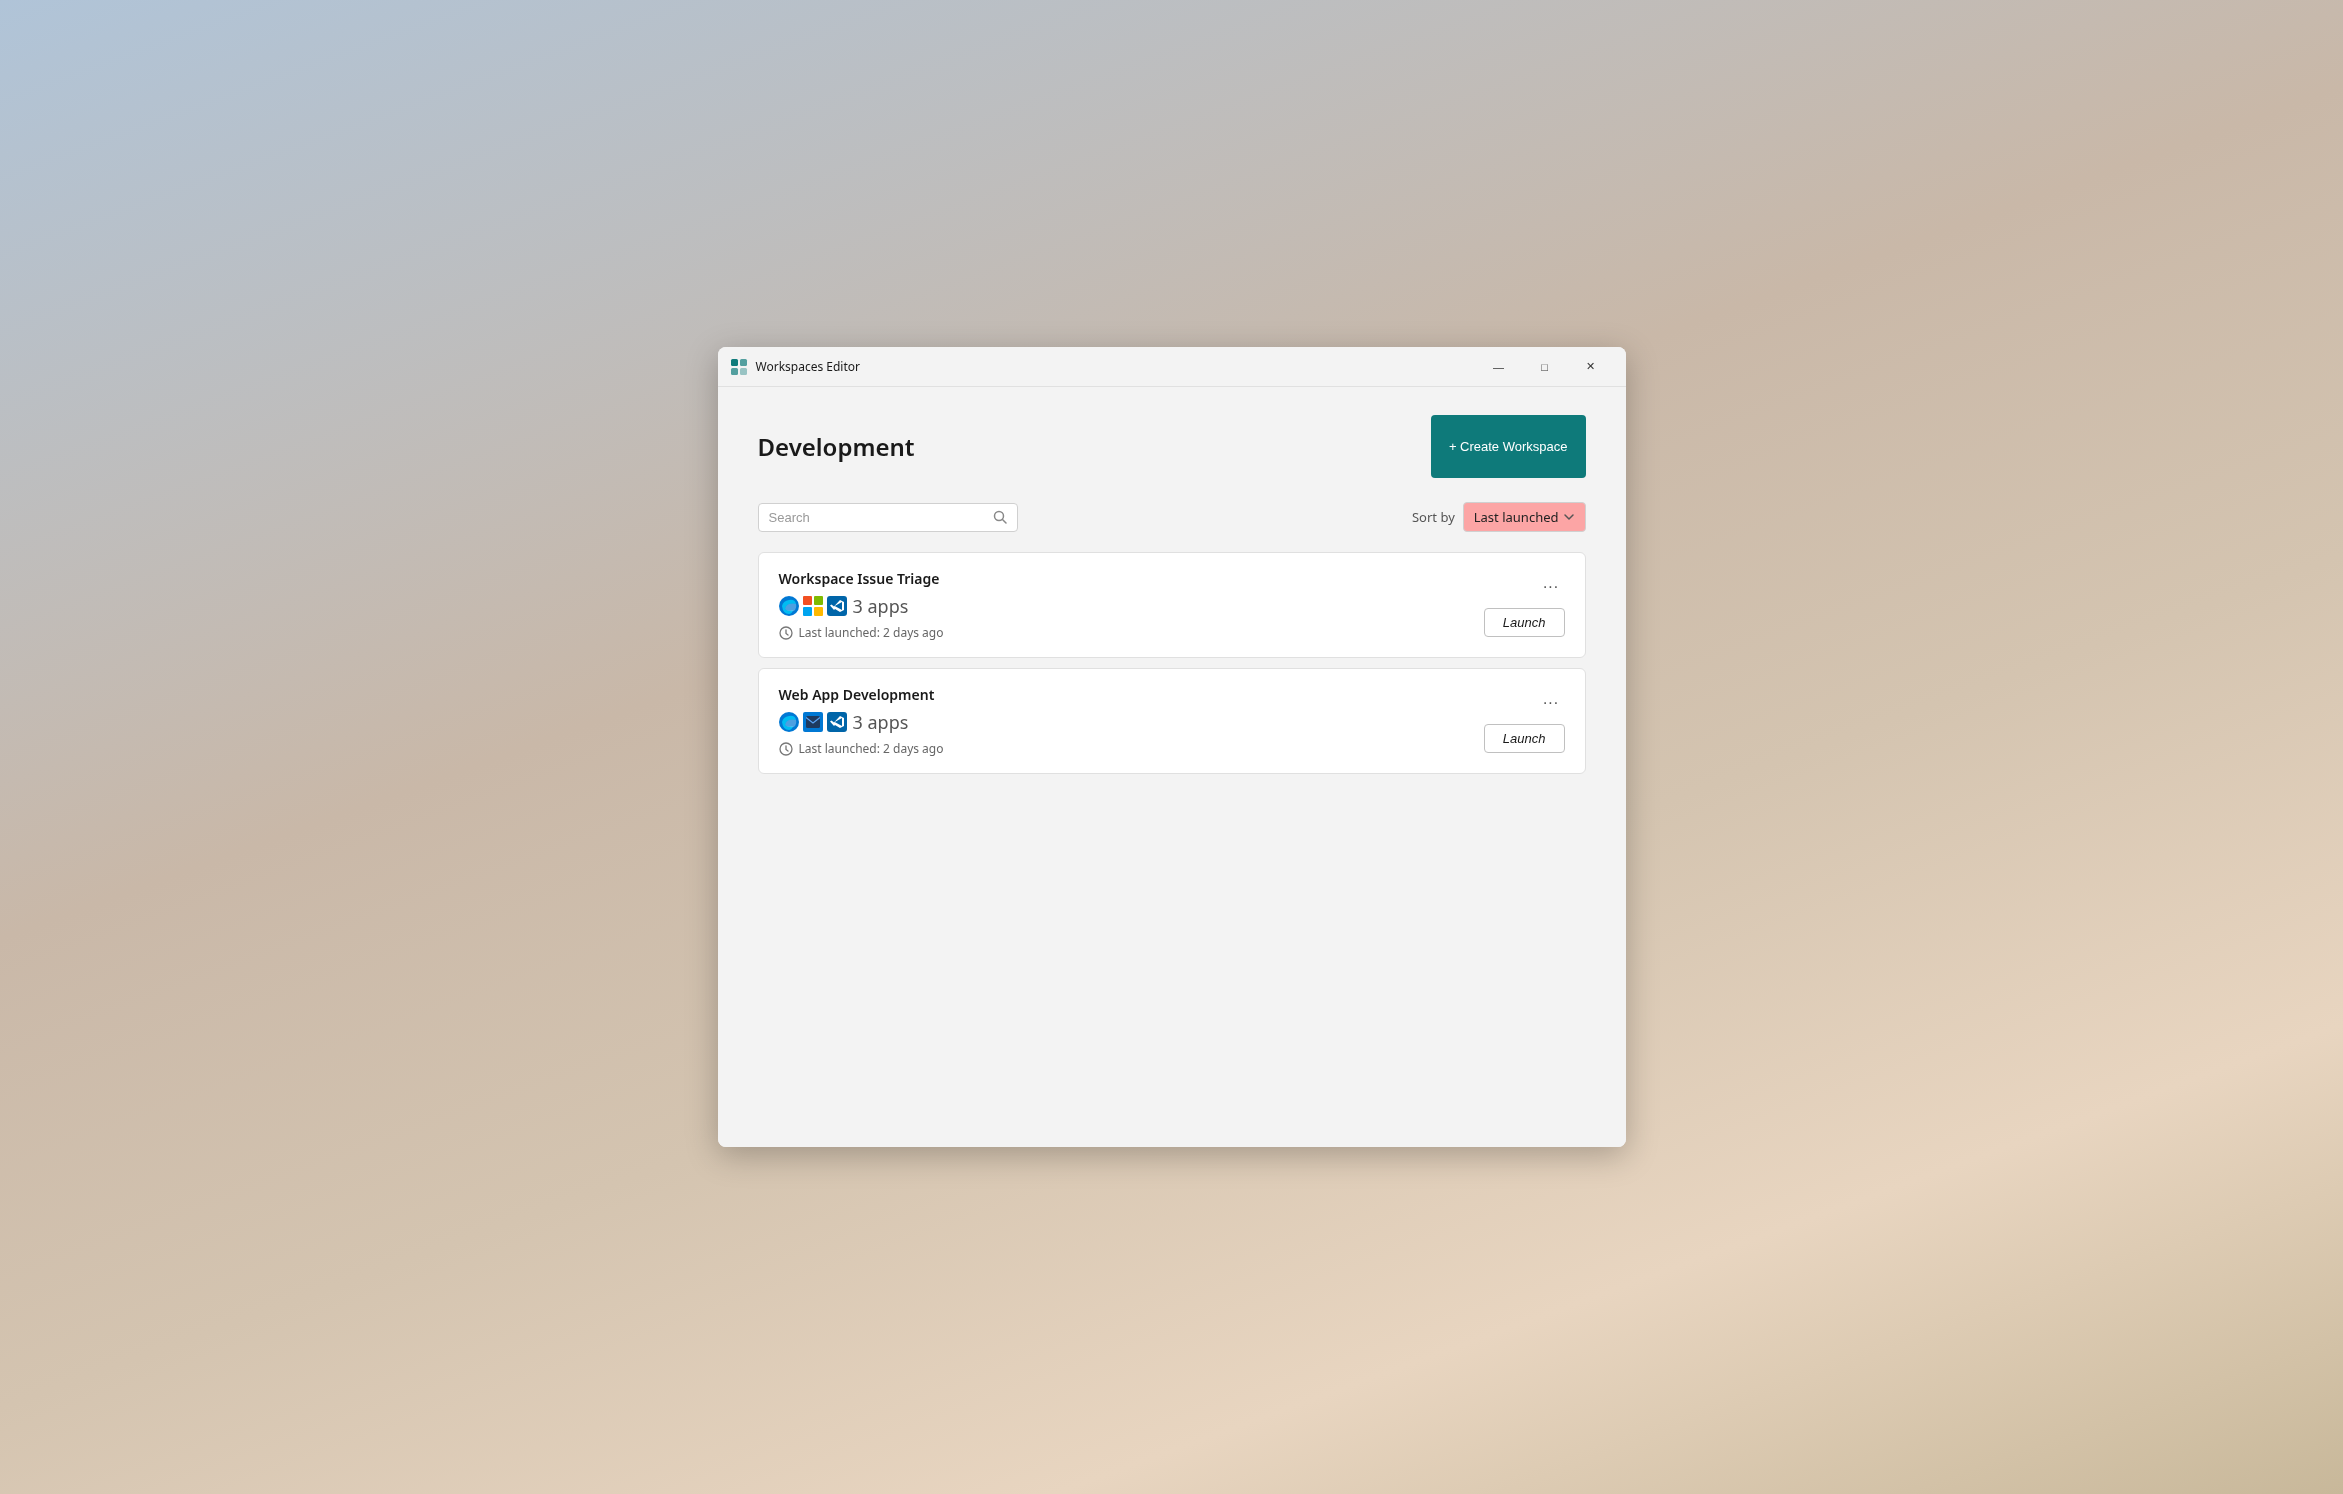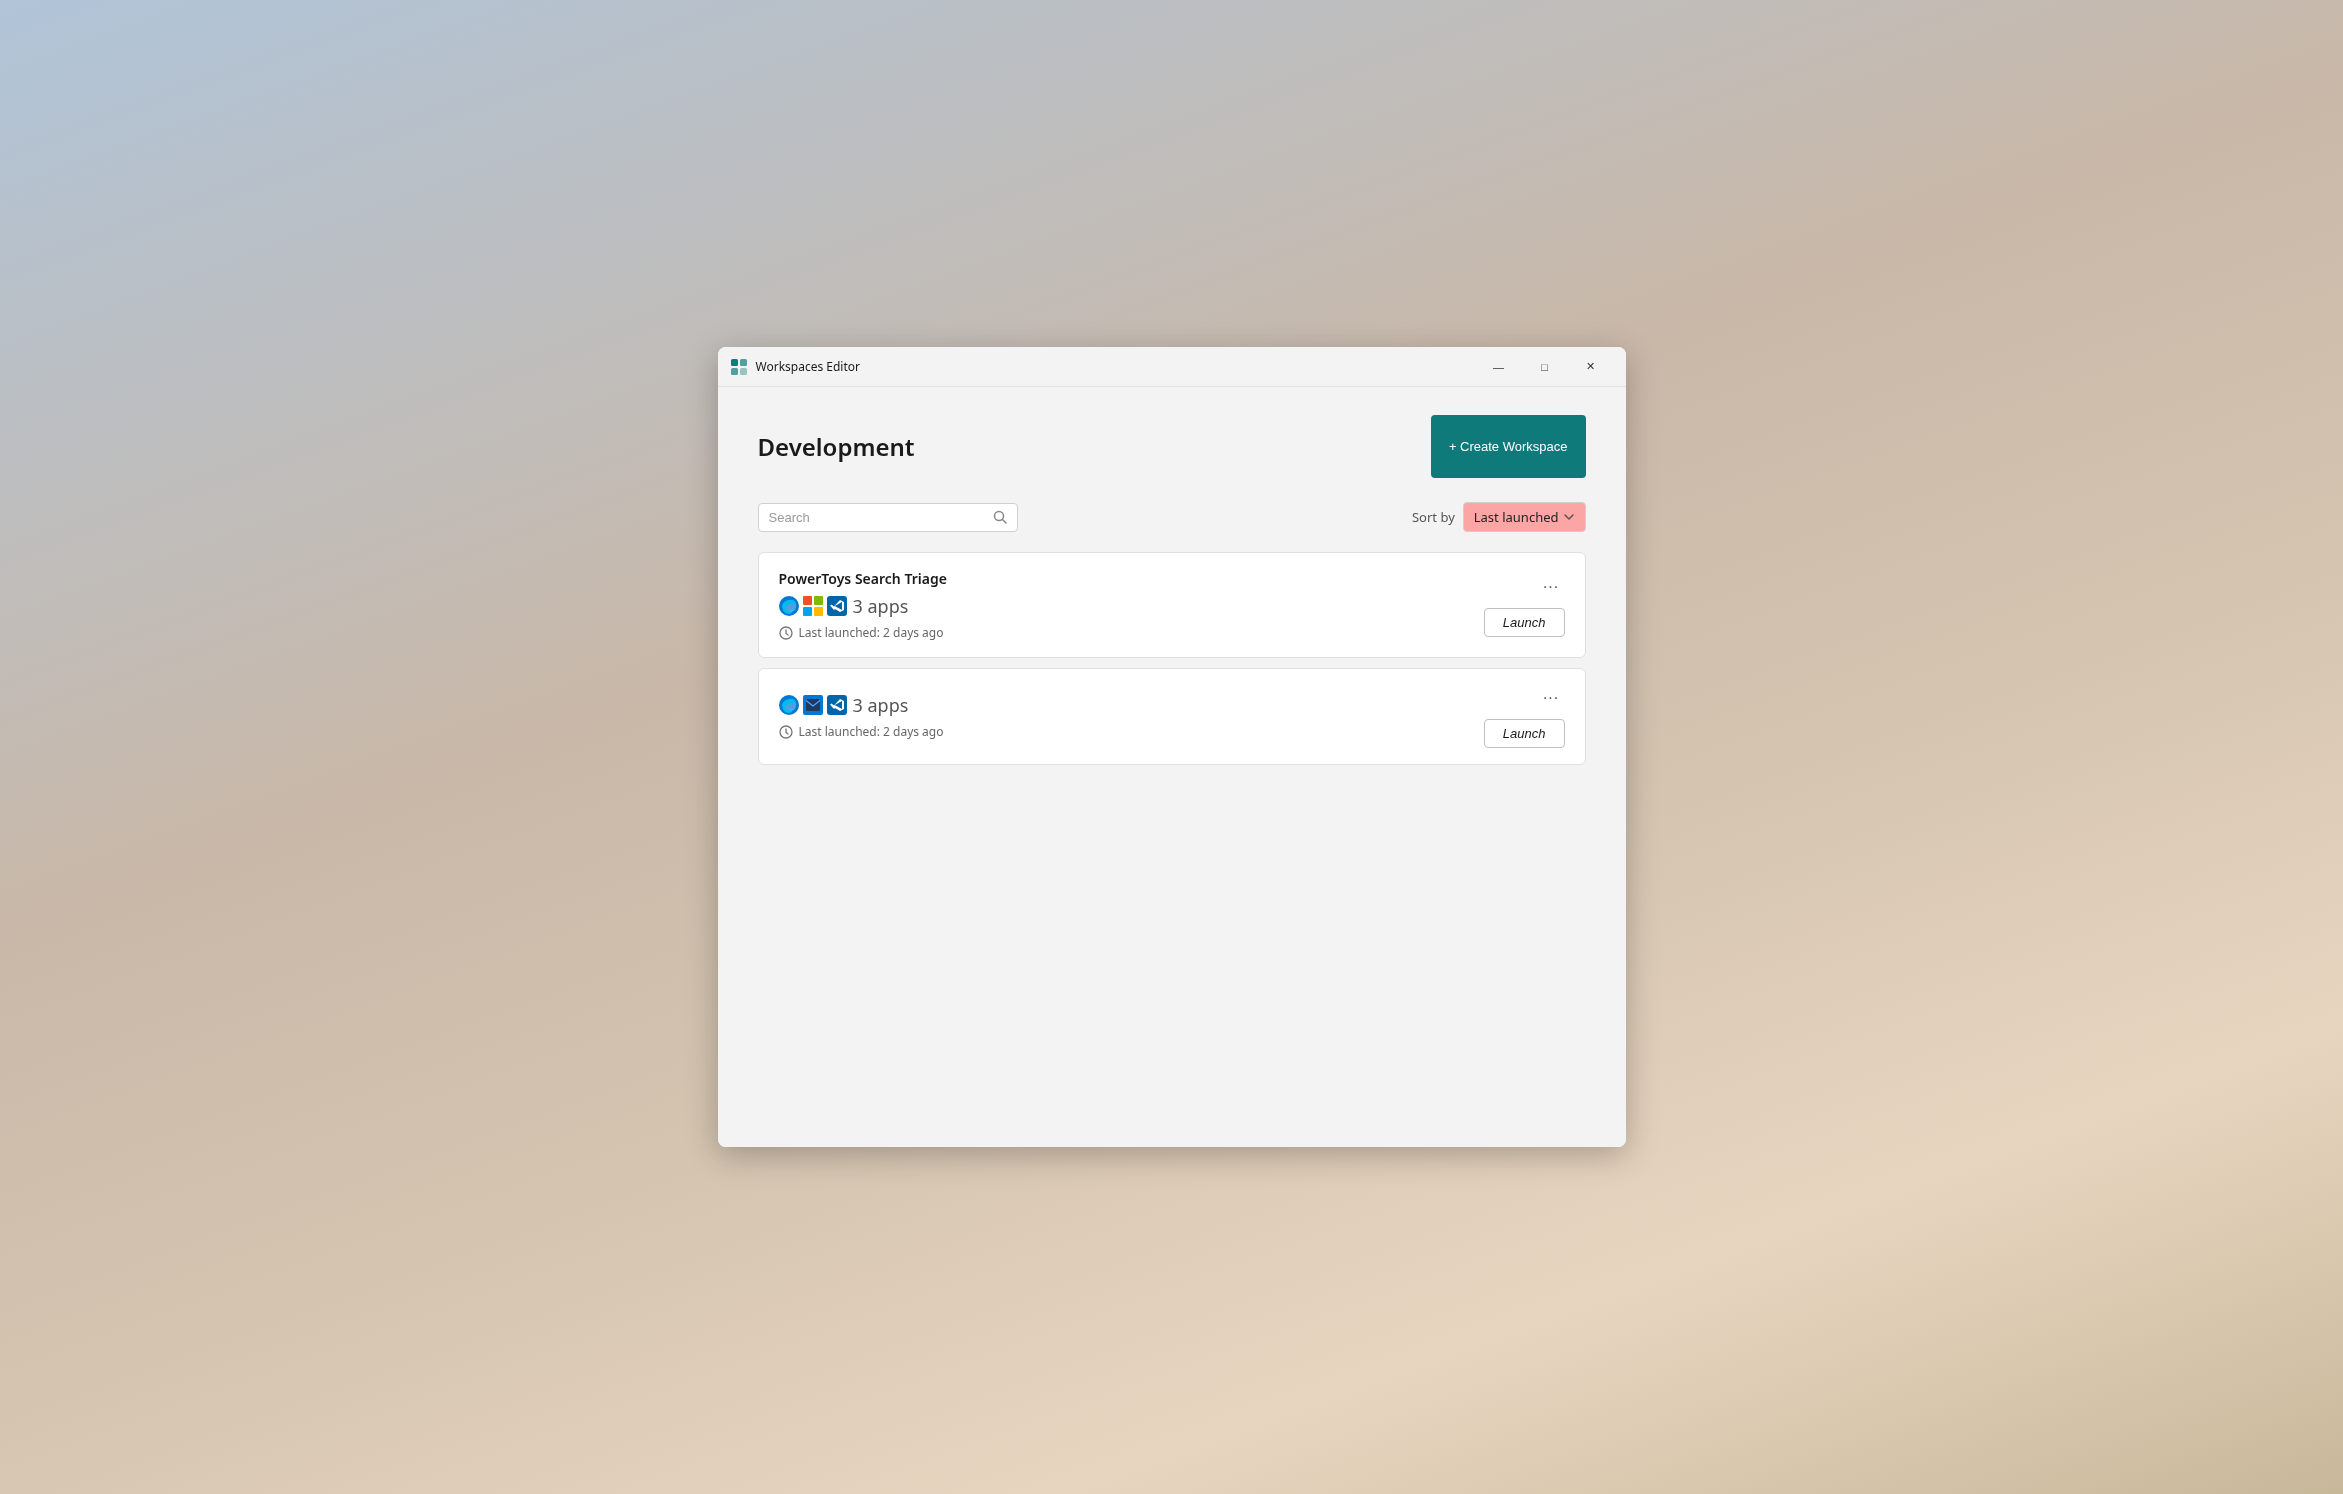--- a/index.html
+++ b/index.html
@@ -346,21 +346,21 @@
             <path d="M2 4l4 4 4-4" stroke="#555" stroke-width="1.5" stroke-linecap="round" stroke-linejoin="round"></path>
           </svg>
         </div>
       </div>
     </div>
 
     <div>
 
       <div class="workspace-card">
         <div class="workspace-info">
-          <div class="workspace-name">PowerToys Search Triage</div>
+          <div class="workspace-name">Workspace Issue Triage</div>
           <div class="workspace-apps">
             <div class="app-icons-row">
 
               <div class="app-icon-img">
                 <svg width="20" height="20" viewBox="0 0 20 20">
                   <circle cx="10" cy="10" r="10" fill="#0078d4"></circle>
                   <path d="M3 10 Q4 5 10 4 Q16 3 17 8 Q14 7 10 8 Q7 9 6 13 Q9 16 14 14 Q13 18 10 18 Q4 18 3 10Z" fill="#00bcf2"></path>
                   <path d="M6 13 Q7 9 10 8 Q14 7 17 8 Q18 12 15 15 Q9 16 6 13Z" fill="#fff" opacity="0.3"></path>
                 </svg>
               </div>
@@ -389,20 +389,21 @@
           </div>
         </div>
         <div class="workspace-actions-col">
           <button class="more-btn">···</button>
           <button class="launch-btn">Launch</button>
         </div>
       </div>
 
       <div class="workspace-card">
         <div class="workspace-info">
+          <div class="workspace-name">Web App Development</div>
           <div class="workspace-apps">
             <div class="app-icons-row">
 
               <div class="app-icon-img">
                 <svg width="20" height="20" viewBox="0 0 20 20">
                   <circle cx="10" cy="10" r="10" fill="#0078d4"></circle>
                   <path d="M3 10 Q4 5 10 4 Q16 3 17 8 Q14 7 10 8 Q7 9 6 13 Q9 16 14 14 Q13 18 10 18 Q4 18 3 10Z" fill="#00bcf2"></path>
                   <path d="M6 13 Q7 9 10 8 Q14 7 17 8 Q18 12 15 15 Q9 16 6 13Z" fill="#fff" opacity="0.3"></path>
                 </svg>
               </div>

